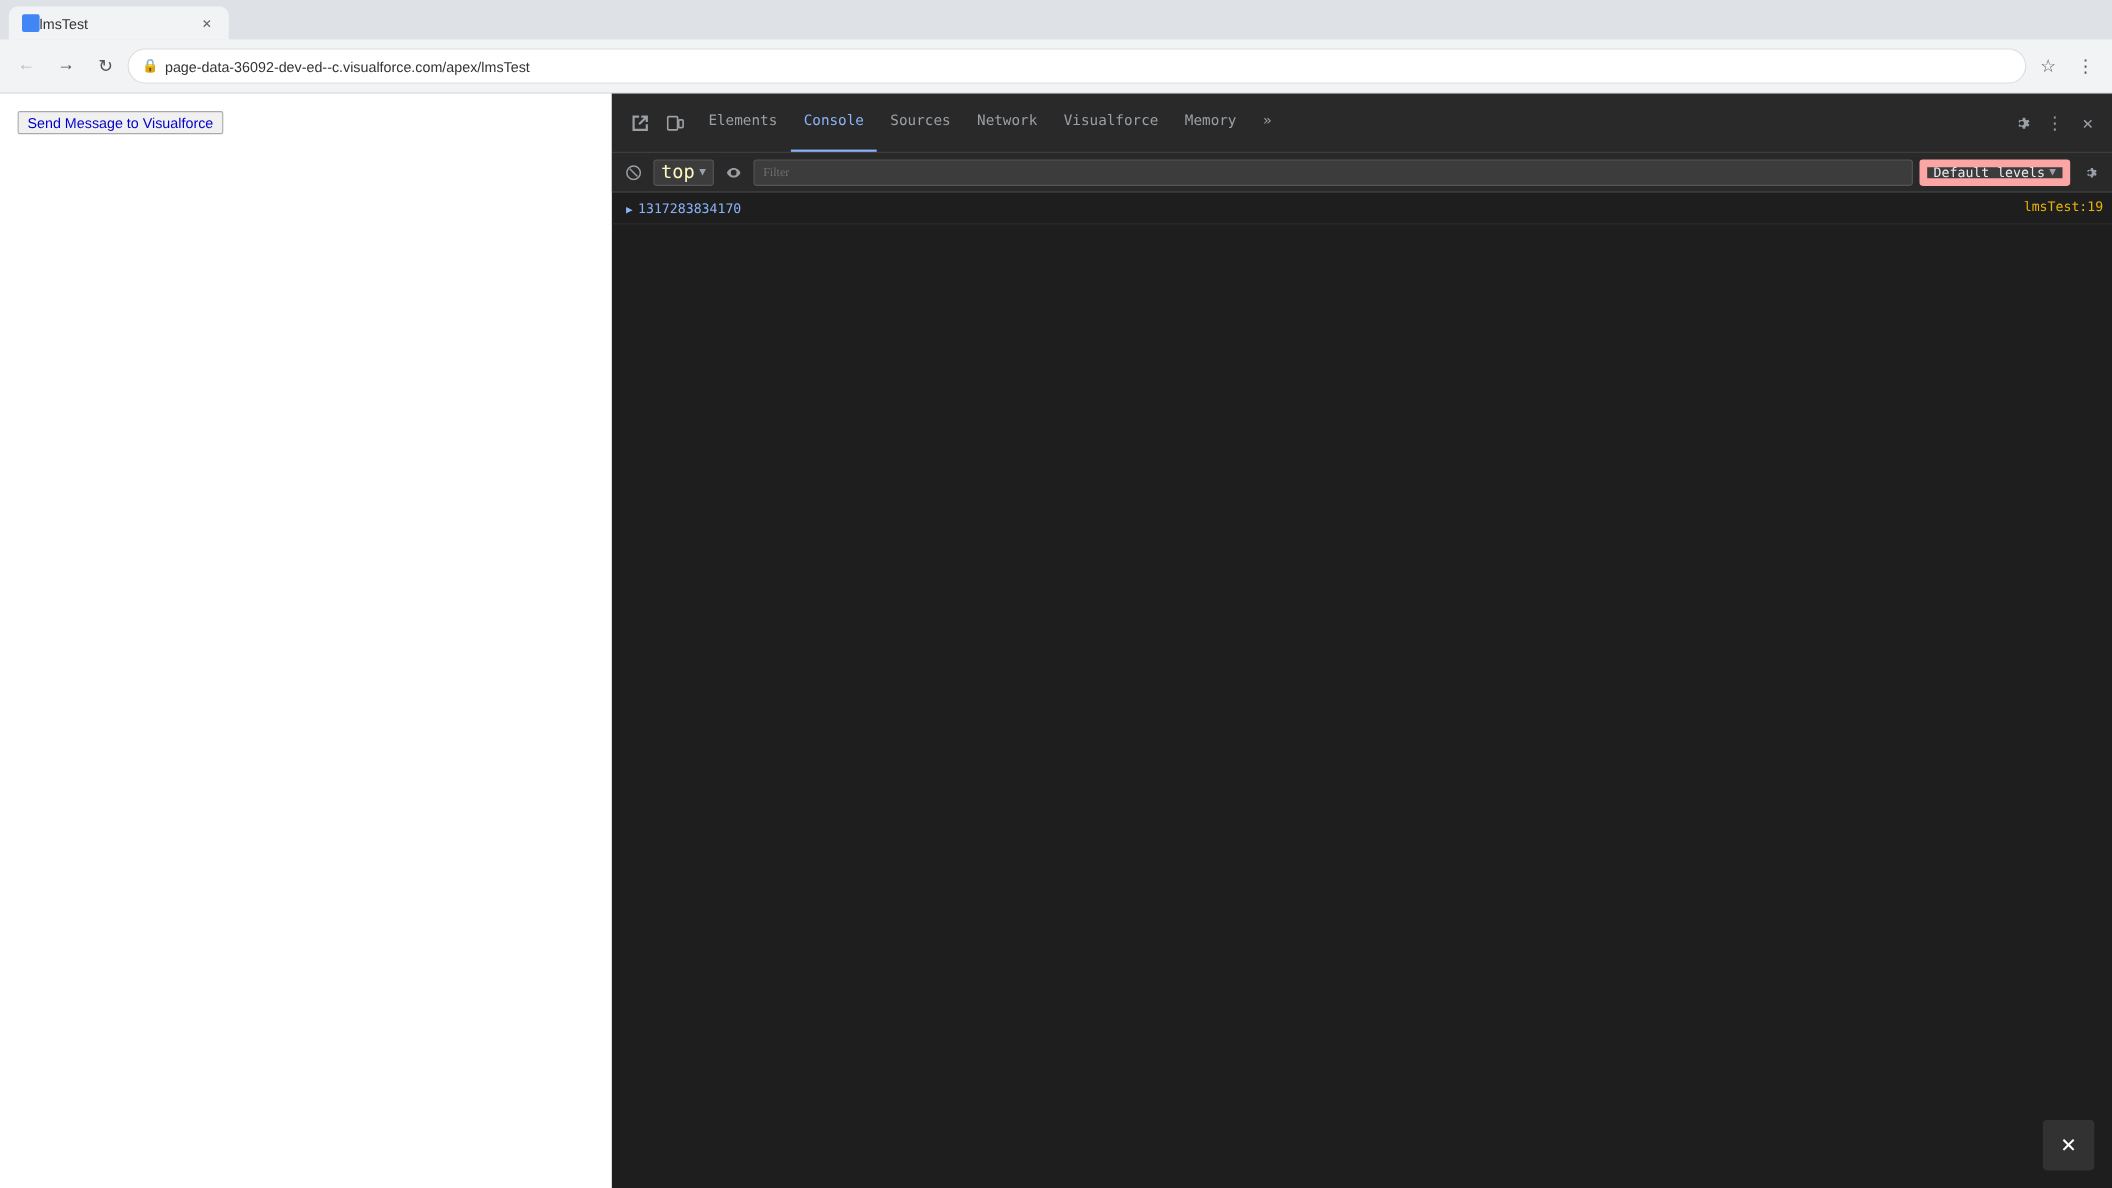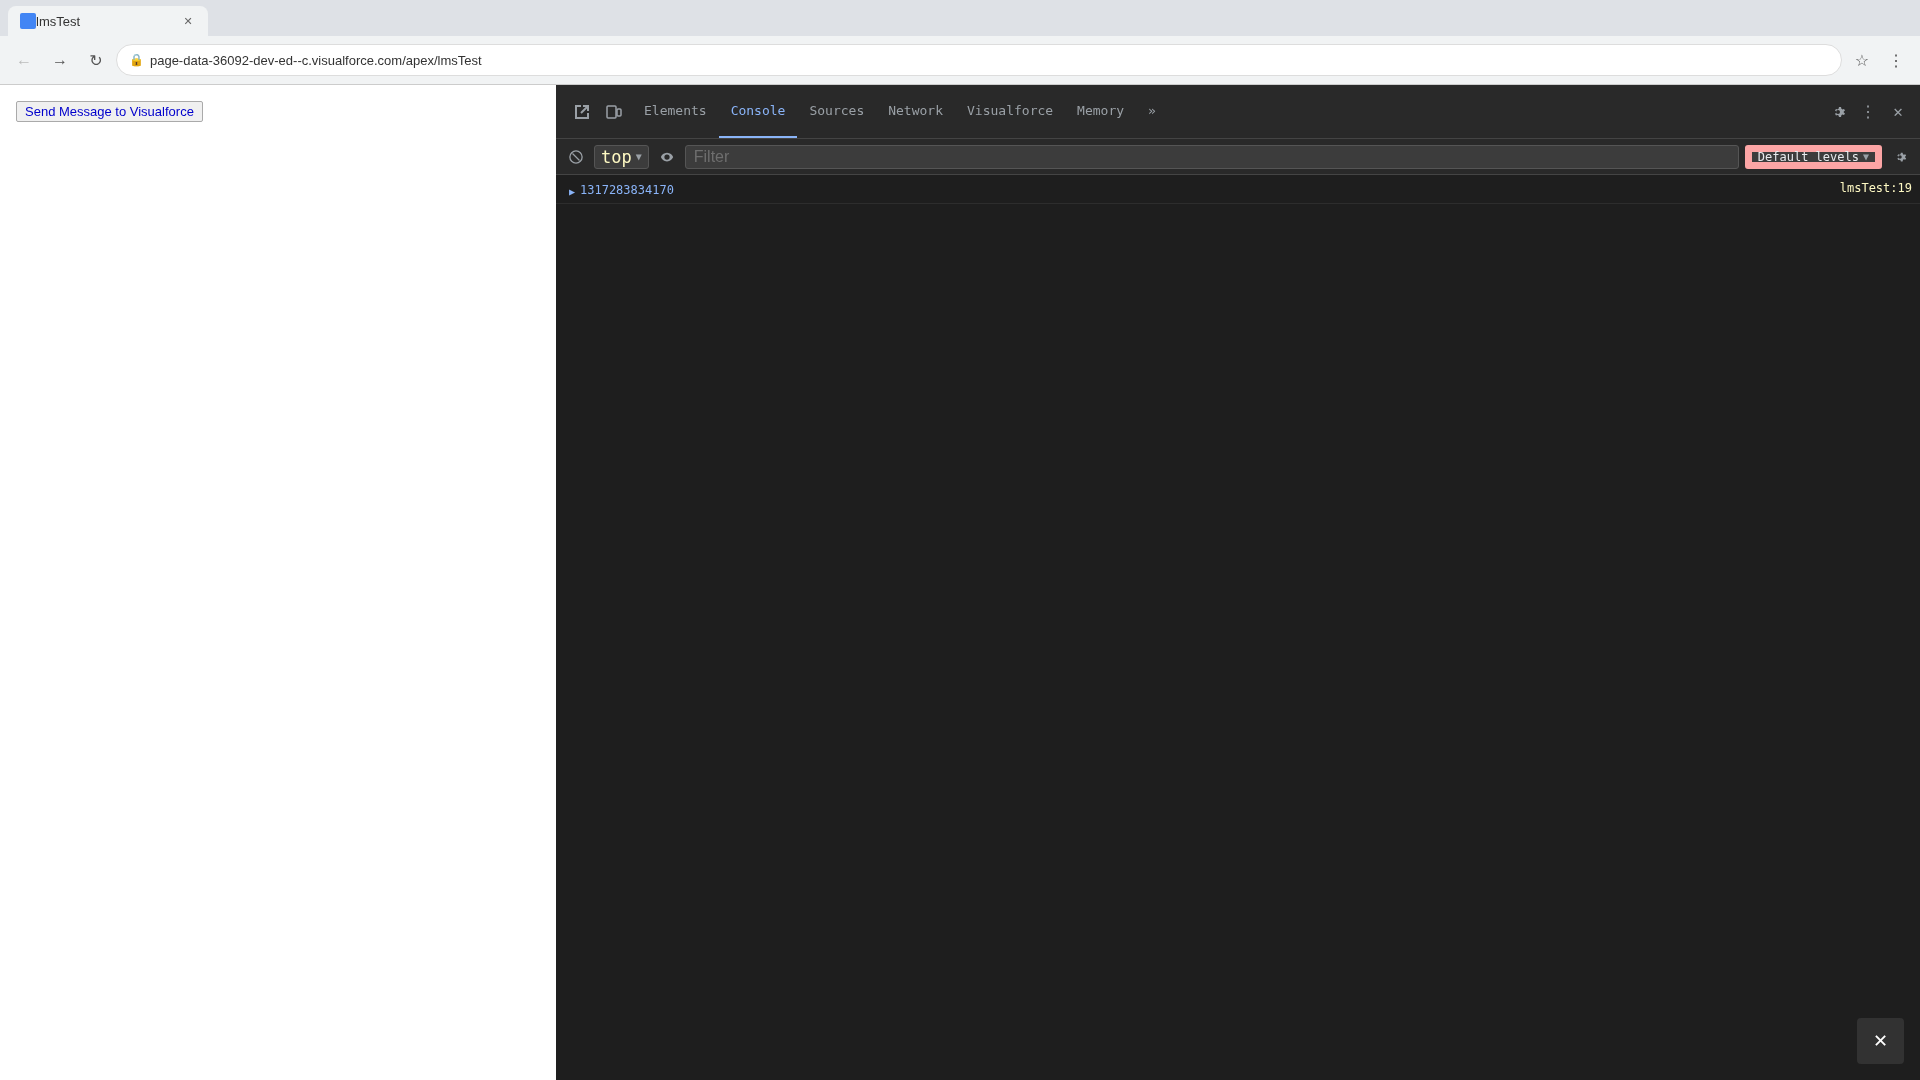--- a/index.html
+++ b/index.html
@@ -43,32 +43,32 @@
     .devtools-header-btn { width: 28px; height: 28px; display: flex; align-items: center; justify-content: center; cursor: pointer; border-radius: 4px; color: #9aa0a6; font-size: 16px; }
 
     
     .console-toolbar { height: 36px; background: #292929; display: flex; align-items: center; padding: 0 8px; gap: 6px; border-bottom: 1px solid #444; flex-shrink: 0; }
     .console-toolbar-btn { width: 24px; height: 24px; display: flex; align-items: center; justify-content: center; cursor: pointer; border-radius: 3px; color: #9aa0a6; font-size: 13px; }
     .console-context-selector { background: #3c3c3c; border: 1px solid #555; color: #e8eaed; font-size: 12px; padding: 2px 6px; border-radius: 3px; display: flex; align-items: center; gap: 4px; cursor: pointer; height: 24px; }
     .console-context-text { font-size: 17px; color: #fef9c3; }
     .console-context-arrow { font-size: 10px; color: #9aa0a6; }
     .console-eye-btn { width: 24px; height: 24px; display: flex; align-items: center; justify-content: center; cursor: pointer; border-radius: 3px; color: #9aa0a6; font-size: 14px; }
     .console-filter { flex: 1; background: #3c3c3c; border: 1px solid #555; border-radius: 3px; height: 24px; display: flex; align-items: center; padding: 0 8px; }
-    .console-filter input { background: none; border: none; outline: none; color: #e8eaed; font-size: 16px; width: 100%; }
+    .console-filter input { background: none; border: none; outline: none; color: #e8eaed; font-size: 11px; width: 100%; font-family: Liberation Serif, serif; }
     .console-filter input::placeholder { color: #6e6e6e; }
     .console-default-levels { background: #3c3c3c; border: 7px solid #fca5a5; color: #e8eaed; font-size: 12px; padding: 2px 6px; border-radius: 3px; display: flex; align-items: center; gap: 4px; cursor: pointer; height: 24px; }
     .console-levels-text { font-size: 12px; }
     .console-settings-btn { width: 24px; height: 24px; display: flex; align-items: center; justify-content: center; cursor: pointer; border-radius: 3px; color: #9aa0a6; font-size: 14px; margin-left: auto; }
 
     
     .console-output { flex: 1; overflow-y: auto; padding: 4px 0; }
     .console-log-entry { display: flex; align-items: flex-start; padding: 2px 8px; border-bottom: 1px solid #2d2d2d; min-height: 20px; position: relative; }
     .console-log-expander { width: 16px; height: 20px; display: flex; align-items: center; justify-content: center; flex-shrink: 0; color: #8ab4f8; font-size: 10px; cursor: pointer; }
     .console-log-value { color: #8ab4f8; font-size: 12px; flex: 1; padding-top: 2px; }
-    .console-log-source { color: #fef9c3; font-size: 12px; text-align: left; flex-shrink: 0; cursor: pointer; }
+    .console-log-source { color: #eab308; font-size: 12px; text-align: left; flex-shrink: 0; cursor: pointer; }
 
     
     .bottom-notification { position: fixed; bottom: 16px; right: 16px; background: #323232; color: #fff; padding: 12px 16px; border-radius: 4px; font-size: 14px; display: flex; align-items: center; gap: 12px; z-index: 100; }
     .notif-close { cursor: pointer; color: #fff; font-size: 18px; }
 
     
     .console-output::-webkit-scrollbar { width: 8px; }
     .console-output::-webkit-scrollbar-track { background: #1e1e1e; }
     .console-output::-webkit-scrollbar-thumb { background: #555; border-radius: 4px; }
   </style>

